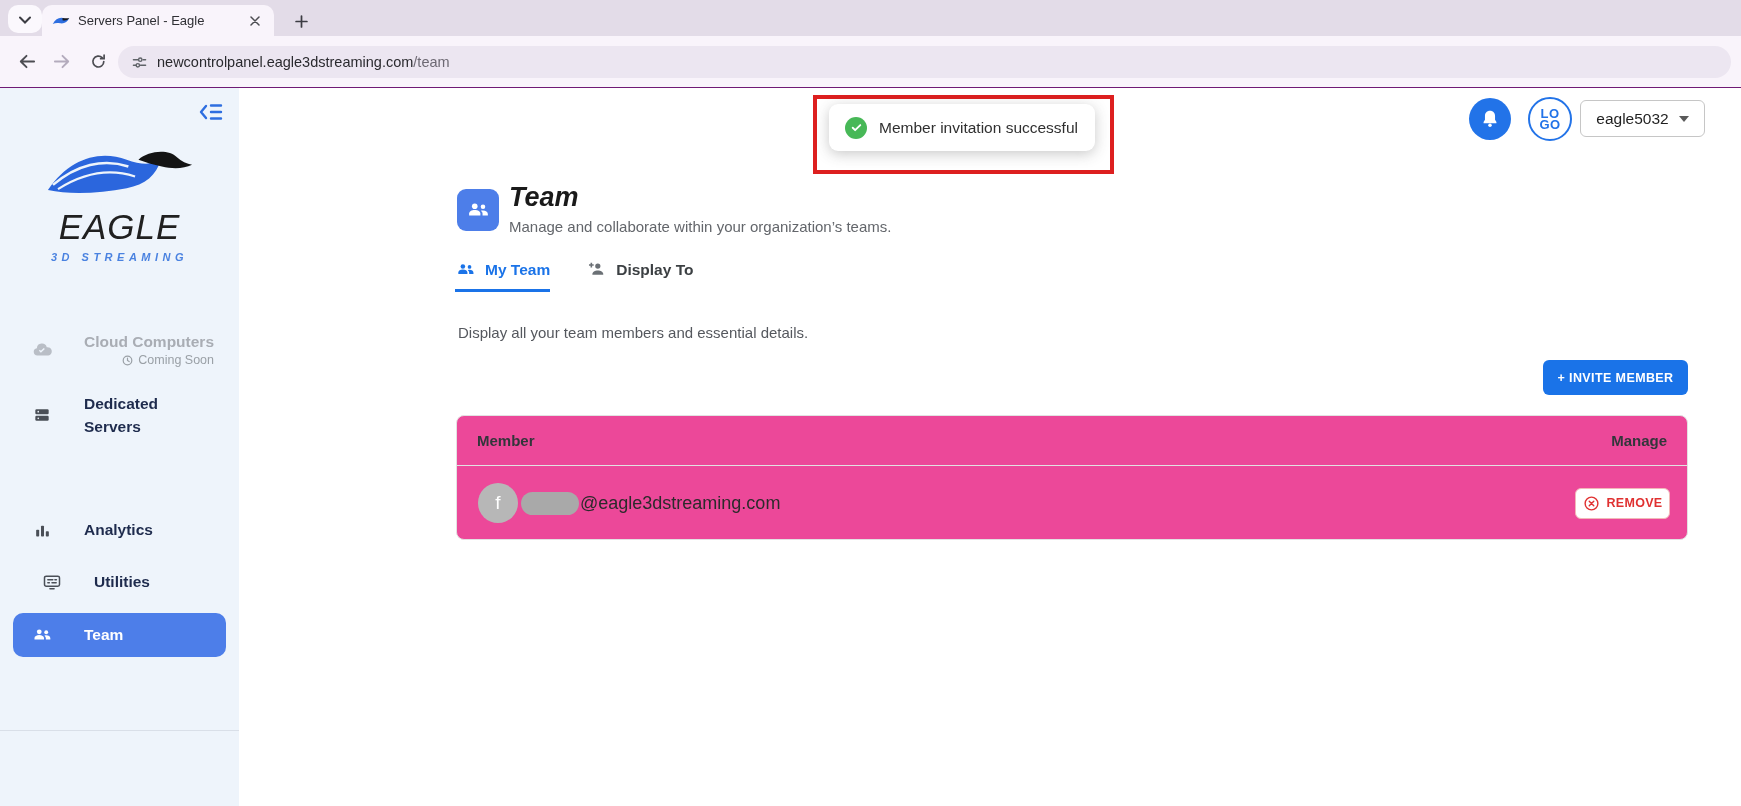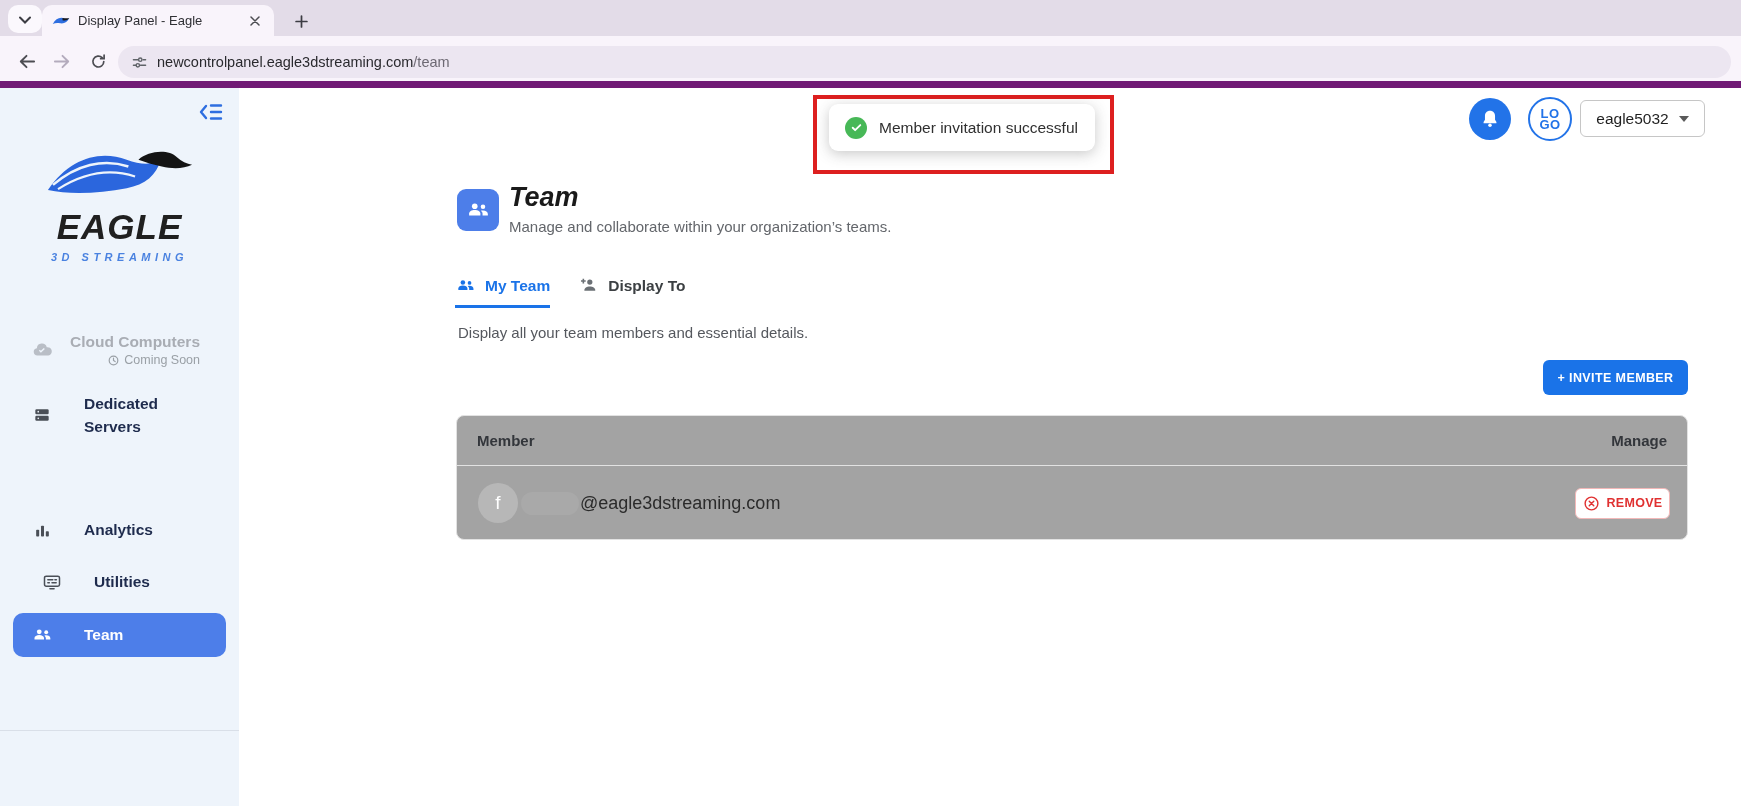--- a/index.html
+++ b/index.html
@@ -6,39 +6,39 @@
   body{width:1741px;height:806px;font-family:"Liberation Sans",sans-serif;background:#fff;}
   .stage{position:relative;width:1741px;height:806px;overflow:hidden;}
 
   
   .tabstrip{position:absolute;left:0;top:0;width:100%;height:36px;background:#e3dce8;}
   .tabsearch{position:absolute;left:8px;top:5px;width:34px;height:28px;border-radius:10px;background:#fbf8fd;display:flex;align-items:center;justify-content:center;border:none;cursor:pointer;}
   .tab{position:absolute;left:42px;top:5px;width:232px;height:31px;background:#f9f4fb;border-radius:10px 10px 0 0;display:flex;align-items:center;padding:0 10px;gap:8px;box-sizing:border-box;}
   .tab-title{font-size:13px;color:#2f2f34;flex:1;white-space:nowrap;overflow:hidden;}
   .tab-close{width:18px;height:18px;display:flex;align-items:center;justify-content:center;border-radius:50%;cursor:pointer;}
   .newtab{position:absolute;left:288px;top:8px;width:26px;height:26px;display:flex;align-items:center;justify-content:center;cursor:pointer;}
-  .toolbar{position:absolute;left:0;top:36px;width:100%;height:52px;background:#f9f4fb;border-bottom:7px solid #701a75;box-sizing:border-box;}
+  .toolbar{position:absolute;left:0;top:36px;width:100%;height:52px;background:#f9f4fb;border-bottom:1px solid #701a75;box-sizing:border-box;}
   .nav-btn{position:absolute;top:0;height:51px;width:36px;display:flex;align-items:center;justify-content:center;cursor:pointer;}
   .urlbar{position:absolute;left:118px;top:10px;height:32px;right:10px;background:#ece6f1;border-radius:16px;display:flex;align-items:center;padding:0 14px;gap:10px;box-sizing:border-box;cursor:text;}
   .urltext{font-size:14.5px;white-space:nowrap;}
   .url-domain{color:#2a2a2e;}
   .url-path{color:#6d6973;}
 
   
   .sidebar{position:absolute;left:0;top:88px;width:239px;bottom:0;background:#eef4fb;}
   .collapse{position:absolute;top:14px;right:16px;cursor:pointer;}
   .logo{position:absolute;top:55px;left:0;width:239px;text-align:center;}
-  .logo-title{font-size:35px;font-weight:bold;font-style:italic;color:#202020;letter-spacing:1px;line-height:1;margin-top:0;}
+  .logo-title{font-size:35px;font-weight:normal;font-style:italic;color:#202020;letter-spacing:1px;line-height:1;margin-top:0;}
   .logo-sub{font-size:11px;font-style:italic;font-weight:bold;color:#4a82e0;letter-spacing:4.5px;margin-top:7px;}
   .side-item{position:absolute;left:0;width:239px;display:flex;align-items:center;padding-left:30px;box-sizing:border-box;cursor:pointer;}
   .si-icon{width:24px;display:flex;justify-content:center;flex:none;}
   .si-label{margin-left:30px;font-size:15.5px;font-weight:600;color:#1e2b4d;}
   .side-item.active{left:13px;width:213px;background:#4d7ee9;border-radius:10px;padding-left:17px;}
   .side-item.active .si-label{color:#fff;}
-  .si-text{margin-left:16px;display:flex;flex-direction:column;}
+  .si-text{margin-left:30px;display:flex;flex-direction:column;}
   .si-text .si-label{margin-left:0;}
   .muted{color:#a9adb4;}
   .si-sub{display:flex;align-items:center;gap:5px;font-size:12.5px;color:#9aa0a6;margin-top:2px;justify-content:flex-end;}
   .wrap2{width:118px;line-height:1.5;}
   .side-divider{position:absolute;left:0;top:642px;width:100%;height:1px;background:#d9dfe8;}
 
   
   .content{position:absolute;left:239px;top:88px;right:0;bottom:0;background:#fff;}
   .annotation{position:absolute;left:574px;top:7px;width:301px;height:79px;border:4px solid #dd1f1f;box-sizing:border-box;}
   .toast{position:absolute;left:590px;top:16px;width:266px;height:47px;background:#fff;border-radius:9px;box-shadow:0 3px 14px rgba(60,60,60,.28);display:flex;align-items:center;padding:0 16px;gap:12px;box-sizing:border-box;}
@@ -46,29 +46,29 @@
   .toast-msg{font-size:15.5px;color:#303030;white-space:nowrap;}
   .bell{position:absolute;left:1230px;top:10px;width:42px;height:42px;border-radius:50%;background:#2273e8;display:flex;align-items:center;justify-content:center;cursor:pointer;}
   .logo-badge{position:absolute;left:1289px;top:9px;width:44px;height:44px;border-radius:50%;background:#fff;border:2px solid #2273e8;box-sizing:border-box;display:flex;flex-direction:column;align-items:center;justify-content:center;color:#2273e8;font-weight:bold;font-size:13px;line-height:.85;letter-spacing:.5px;cursor:pointer;}
   .account{position:absolute;left:1341px;top:12px;width:125px;height:37px;background:#fff;border:1px solid #c6c6c6;border-radius:6px;display:flex;align-items:center;justify-content:center;gap:10px;box-sizing:border-box;cursor:pointer;}
   .account-label{font-size:15.5px;color:#1f1f1f;}
   .caret{width:0;height:0;border-left:5px solid transparent;border-right:5px solid transparent;border-top:6px solid #5a5a5a;}
 
   .page-head-icon{position:absolute;left:218px;top:101px;width:42px;height:42px;border-radius:9px;background:#4d7ee9;display:flex;align-items:center;justify-content:center;}
   .page-title{position:absolute;left:270px;top:94px;font-size:27px;font-weight:bold;font-style:italic;color:#1a1a1a;}
   .page-subtitle{position:absolute;left:270px;top:130px;font-size:15px;color:#63666b;}
-  .tabs{position:absolute;left:216px;top:171px;display:flex;gap:28px;margin-top:16px;}
+  .tabs{position:absolute;left:216px;top:171px;display:flex;gap:36px;}
   .tab-item{display:flex;align-items:center;gap:9px;padding-bottom:9px;cursor:pointer;border-bottom:3px solid transparent;}
   .tab-item.active{border-bottom-color:#1a73e8;}
   .tab-label{font-size:15.5px;font-weight:bold;color:#3c4043;}
   .tab-item.active .tab-label{color:#1a73e8;}
   .desc{position:absolute;left:219px;top:236px;font-size:15px;color:#55585e;}
   .invite-btn{position:absolute;left:1304px;top:272px;width:145px;height:35px;background:#1a73e8;border:none;border-radius:6px;color:#fff;font-weight:bold;font-size:12.5px;letter-spacing:.4px;cursor:pointer;font-family:"Liberation Sans",sans-serif;}
 
-  .table{position:absolute;left:217px;top:327px;width:1232px;height:125px;border:1px solid #e2e2e2;border-radius:8px;background:#a3a3a3;box-sizing:border-box;}
+  .table{position:absolute;left:217px;top:327px;width:1232px;height:125px;border:1px solid #e2e2e2;border-radius:8px;background:#ec4899;box-sizing:border-box;}
   .thead{height:49px;border-bottom:1px solid #e2e2e2;display:flex;align-items:center;justify-content:space-between;padding:0 20px;}
   .th{font-size:15px;font-weight:bold;color:#33363b;}
   .trow{height:74px;display:flex;align-items:center;padding:0 17px 0 21px;}
   .avatar{width:40px;height:40px;border-radius:50%;background:#b7b7b7;color:#fff;font-size:19px;display:flex;align-items:center;justify-content:center;flex:none;}
   .redact{width:58px;height:23px;border-radius:12px;background:#a9a9a9;margin-left:3px;flex:none;}
   .email{font-size:18px;color:#2b2b2b;margin-left:1px;}
   .remove-btn{margin-left:auto;width:95px;height:31px;border:1px solid #f2b8b8;background:#fff;border-radius:6px;color:#e03131;display:flex;align-items:center;justify-content:center;gap:7px;font-size:12.5px;font-weight:bold;letter-spacing:.3px;cursor:pointer;font-family:"Liberation Sans",sans-serif;}
 </style>
 </head>
 <body>
@@ -83,21 +83,21 @@
           </svg>
       </span>
     </button>
     <div class="tab">
       <span style="display:flex;">
         <svg viewBox="0 0 24 16" width="18" height="12">
             <path d="M1 12C5 4 12 2 17 5c2 1 4 1 6-1-2 5-7 8-12 7-4-.8-7-.5-10 1z" fill="#2e6ee0"></path>
             <path d="M14 4c3 .5 6 .5 9 0-2 3-5 4-9 3z" fill="#17171c"></path>
           </svg>
       </span>
-      <span class="tab-title">Display Panel - Eagle</span>
+      <span class="tab-title">Servers Panel - Eagle</span>
       <span class="tab-close">
         <svg viewBox="0 0 10 10" width="10" height="10">
             <path d="M1 1l8 8M9 1l-8 8" stroke="#4d4d52" stroke-width="1.5" stroke-linecap="round"></path>
           </svg>
       </span>
     </div>
     <span class="newtab">
       <svg viewBox="0 0 12 12" width="13" height="13">
           <path d="M6 1v10M1 6h10" stroke="#3c3c43" stroke-width="1.6" stroke-linecap="round"></path>
         </svg>

